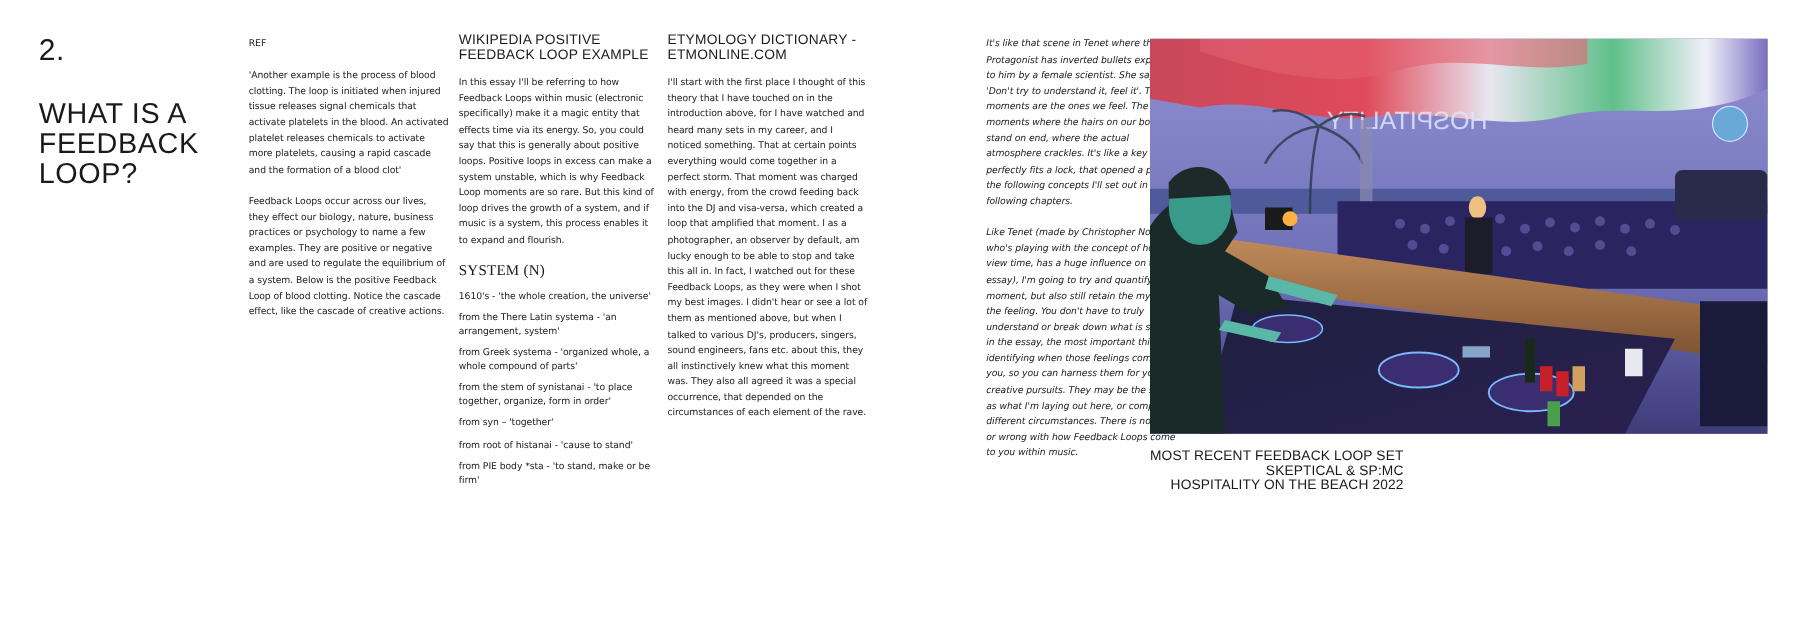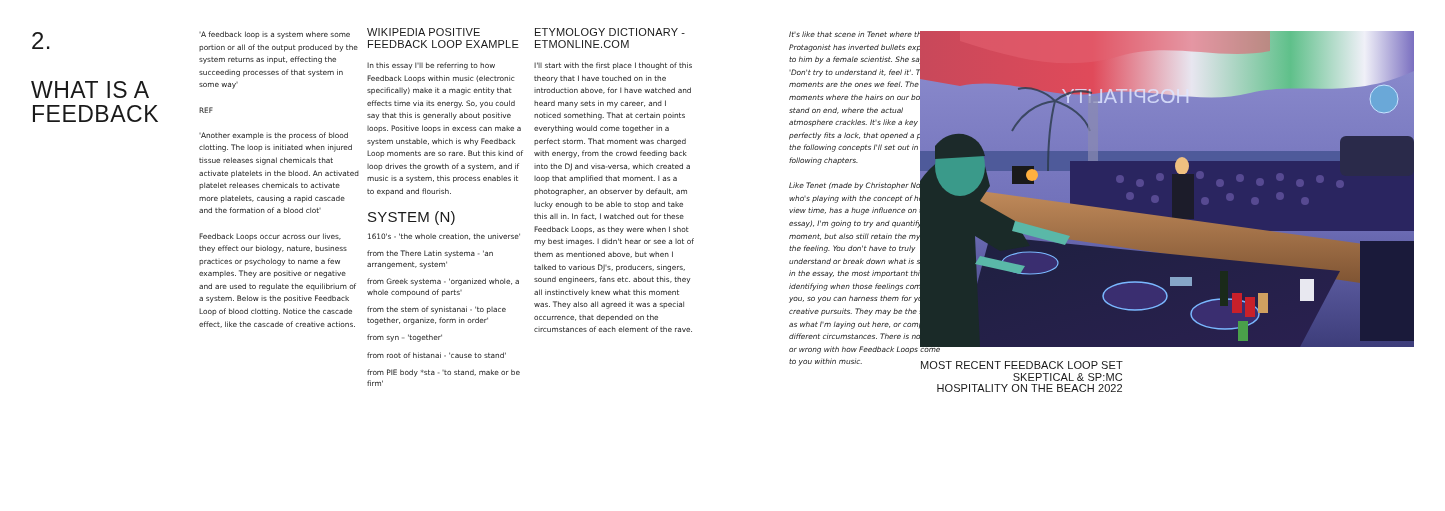--- a/index.html
+++ b/index.html
@@ -7,37 +7,37 @@
   .abs{position:absolute;}
   .chapter-num{left:31px;top:27px;font-family:"Liberation Sans",sans-serif;font-size:24px;font-weight:300;letter-spacing:0.5px;color:#1a1a1a;}
   .chapter-title{left:31px;top:78px;width:150px;font-family:Liberation Sans, sans-serif;font-size:23px;line-height:24px;letter-spacing:0.5px;text-transform:uppercase;color:#1a1a1a;font-weight:300;}
   .col{font-size:7.4px;line-height:12.6px;color:#1a1a1a;letter-spacing:-0.05px;}
   .col p{margin:0 0 12.6px 0;}
   .col1{left:199px;top:29px;width:160px;}
   .col2{left:367px;top:27px;width:160px;}
   .col3{left:534px;top:27px;width:160px;}
   .col4{left:789px;top:29px;width:160px;font-style:italic;}
   .heading{font-family:"Liberation Sans",sans-serif;font-size:11px;line-height:11.5px;text-transform:uppercase;letter-spacing:0.2px;color:#1a1a1a;margin:0 0 10px 0;font-weight:300;}
-  .heading-sys{font-size:15px;margin:4px 0 9px 0;}
+  .heading-sys{font-size:12px;margin:4px 0 9px 0;font-family:Liberation Serif, serif;}
   .ety p{margin:0 0 7px 0;line-height:10.5px;}
   .photo{left:920px;top:31px;width:494px;height:316px;overflow:hidden;background:#3a3f7a;}
   .caption{left:920px;top:360px;font-family:"Liberation Sans",sans-serif;font-size:11px;line-height:11.5px;text-transform:uppercase;letter-spacing:0.1px;color:#1a1a1a;text-align:right;}
   .caption div{white-space:nowrap;}
 </style>
 </head>
 <body>
 
 <div class="abs chapter-num">2.</div>
 <div class="abs chapter-title">
   <div>WHAT IS A</div>
   <div>FEEDBACK</div>
+  <div>LOOP?</div>
 </div>
 
 <div class="abs col col1">
-  <p>'A feedback loop is a system where some portion or all of the output produced by the system returns as input, effecting the succeeding processes of that system in some way'</p>
   <p>REF</p>
   <p>'Another example is the process of blood clotting. The loop is initiated when injured tissue releases signal chemicals that activate platelets in the blood. An activated platelet releases chemicals to activate more platelets, causing a rapid cascade and the formation of a blood clot'</p>
   <p>Feedback Loops occur across our lives, they effect our biology, nature, business practices or psychology to name a few examples. They are positive or negative and are used to regulate the equilibrium of a system. Below is the positive Feedback Loop of blood clotting. Notice the cascade effect, like the cascade of creative actions.</p>
 </div>
 
 <div class="abs col col2">
   <div class="heading">WIKIPEDIA POSITIVE FEEDBACK LOOP EXAMPLE</div>
   <p>In this essay I'll be referring to how Feedback Loops within music (electronic specifically) make it a magic entity that effects time via its energy. So, you could say that this is generally about positive loops. Positive loops in excess can make a system unstable, which is why Feedback Loop moments are so rare. But this kind of loop drives the growth of a system, and if music is a system, this process enables it to expand and flourish.</p>
   <div class="heading heading-sys">SYSTEM (N)</div>
   <div class="ety">

